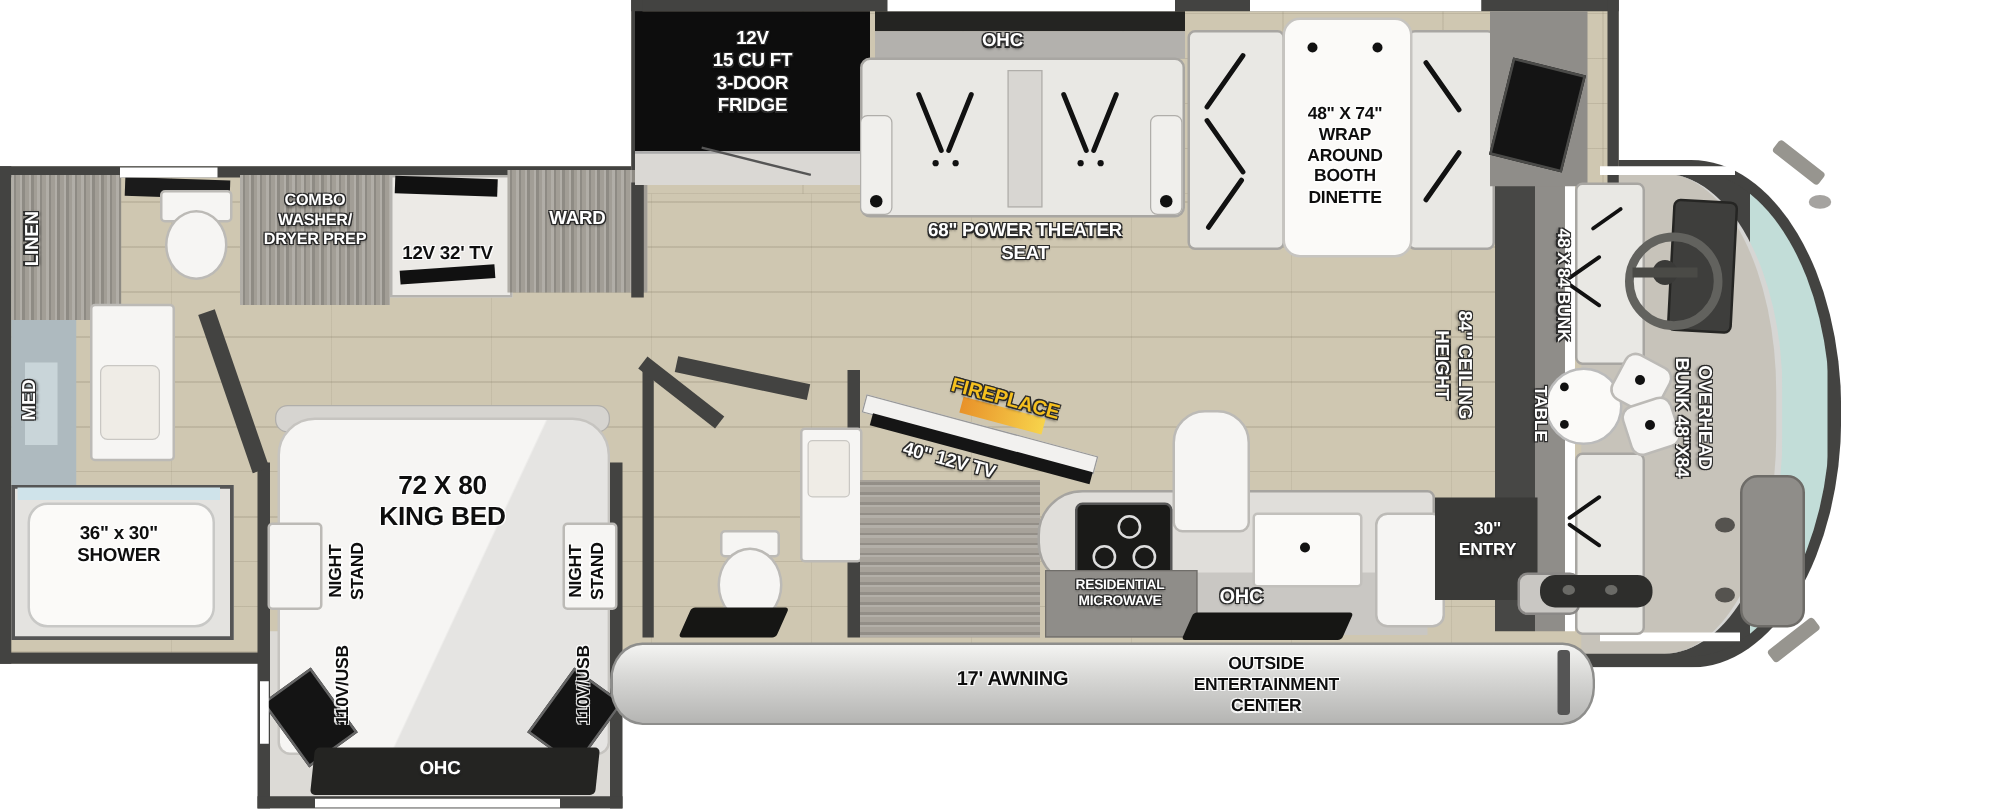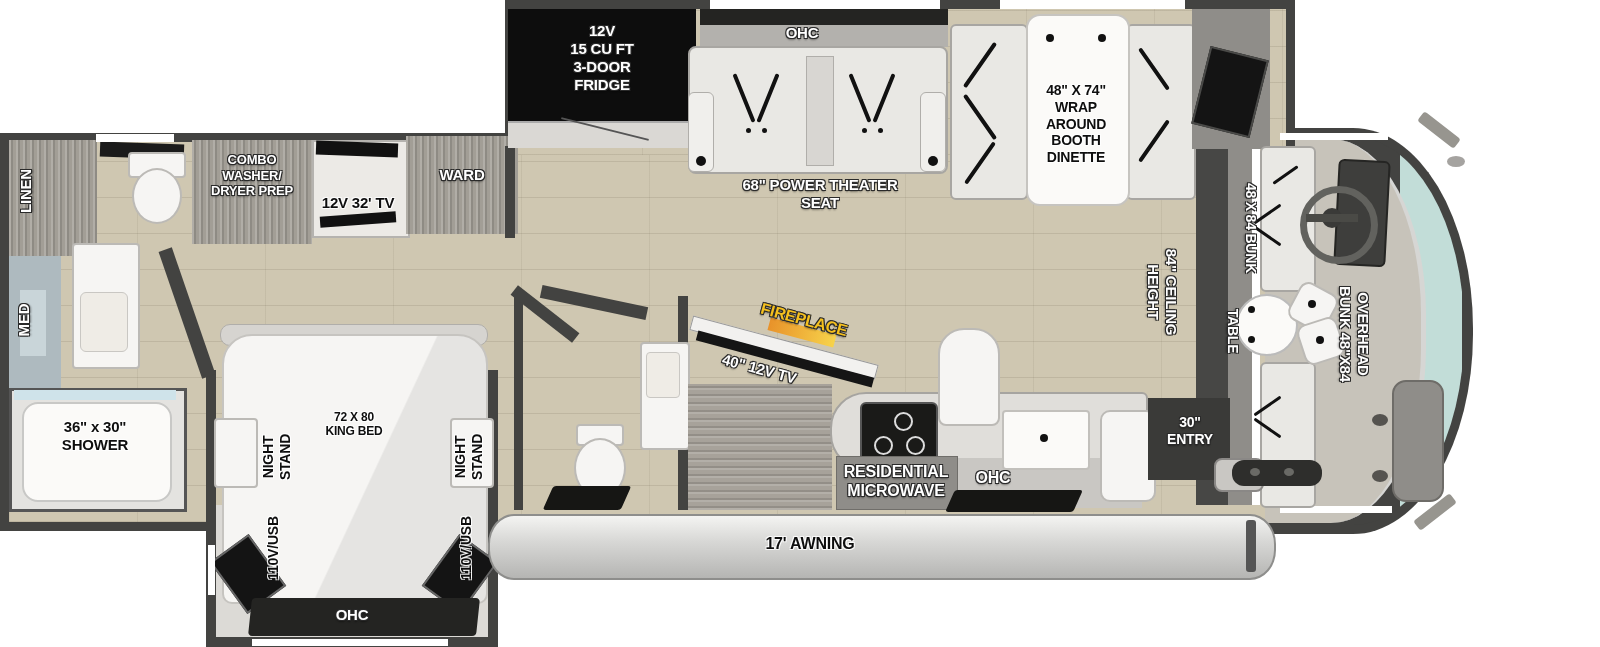--- a/index.html
+++ b/index.html
@@ -77,21 +77,21 @@
   <div class="abs" style="left:316px;top:142px;width:82px;height:14px;background:#111;transform:rotate(2deg);z-index:4;"></div>
   <div class="abs" style="left:320px;top:214px;width:76px;height:11px;background:#111;transform:rotate(-4deg);z-index:4;"></div>
   <div class="lbl lb" style="left:306px;top:194px;width:104px;height:18px;font-size:15px;z-index:6;">12V 32' TV</div>
   <div class="abs woodv" style="left:406px;top:136px;width:112px;height:98px;z-index:4;"></div>
   <div class="lbl" style="left:426px;top:166px;width:72px;height:18px;font-size:15px;z-index:6;">WARD</div>
   <div class="abs wall" style="left:505px;top:146px;width:10px;height:92px;z-index:4;"></div>
 
   <div class="abs" style="left:220px;top:324px;width:266px;height:20px;background:#d6d4d0;border:1px solid #b0aeaa;border-radius:10px;z-index:4;"></div>
   <div class="abs" style="left:222px;top:334px;width:262px;height:266px;border:2px solid #c6c4c0;border-radius:30px 30px 10px 10px;
               background:linear-gradient(115deg, transparent 55%, rgba(0,0,0,0.07) 55.5%),#f6f5f3;z-index:4;"></div>
-  <div class="lbl lb" style="left:296px;top:410px;width:116px;height:40px;font-size:12px;z-index:6;">72 X 80
+  <div class="lbl lb" style="left:296px;top:376px;width:116px;height:40px;font-size:21px;z-index:6;">72 X 80
 KING BED</div>
   <div class="abs whitebox" style="left:214px;top:418px;width:40px;height:66px;z-index:4;"></div>
   <div class="abs whitebox" style="left:450px;top:418px;width:40px;height:66px;z-index:4;"></div>
   <div class="lbl lb" style="left:237px;top:438px;width:84px;height:38px;font-size:14px;transform:rotate(-90deg);z-index:6;">NIGHT
 STAND</div>
   <div class="lbl lb" style="left:429px;top:438px;width:84px;height:38px;font-size:14px;transform:rotate(-90deg);z-index:6;">NIGHT
 STAND</div>
   <div class="lbl lb" style="left:224px;top:539px;width:100px;height:18px;font-size:14px;transform:rotate(-90deg);z-index:6;">110V/USB</div>
   <div class="lbl lb" style="left:417px;top:539px;width:100px;height:18px;font-size:14px;transform:rotate(-90deg);z-index:6;">110V/USB</div>
   <div class="abs" style="left:224px;top:542px;width:44px;height:60px;background:#141414;border:2px solid #666;transform:rotate(-36deg);z-index:4;"></div>
@@ -119,21 +119,21 @@
 
   <div class="abs" style="left:830px;top:392px;width:314px;height:74px;background:#e0dedA;border:2px solid #a6a4a0;border-radius:36px 6px 6px 36px;z-index:4;"></div>
   <div class="abs" style="left:860px;top:402px;width:74px;height:62px;background:#1a1a18;border:2px solid #555;border-radius:6px;z-index:5;">
     <div class="abs" style="left:32px;top:8px;width:15px;height:15px;border:2px solid #ddd;border-radius:50%;"></div>
     <div class="abs" style="left:12px;top:32px;width:15px;height:15px;border:2px solid #ddd;border-radius:50%;"></div>
     <div class="abs" style="left:44px;top:32px;width:15px;height:15px;border:2px solid #ddd;border-radius:50%;"></div>
   </div>
   <div class="abs" style="left:1002px;top:410px;width:84px;height:56px;background:#fbfaf8;border:2px solid #c2c0bc;border-radius:4px;z-index:5;"></div>
   <div class="dot" style="left:1040px;top:434px;width:8px;height:8px;z-index:6;"></div>
   <div class="abs" style="left:836px;top:456px;width:120px;height:52px;background:#8f8d89;border:1px solid #706e6a;z-index:5;"></div>
-  <div class="lbl" style="left:840px;top:462px;width:112px;height:34px;font-size:16px;z-index:6;">RESIDENTIAL
+  <div class="lbl" style="left:840px;top:462px;width:112px;height:34px;font-size:11px;z-index:6;">RESIDENTIAL
 MICROWAVE</div>
   <div class="abs" style="left:956px;top:458px;width:186px;height:50px;background:#c9c7c3;z-index:4;"></div>
   <div class="lbl" style="left:958px;top:468px;width:70px;height:20px;font-size:16px;z-index:6;">OHC</div>
   <div class="abs whitebox" style="left:938px;top:328px;width:58px;height:94px;border-radius:26px 26px 8px 8px;z-index:4;"></div>
   <div class="abs whitebox" style="left:1100px;top:410px;width:52px;height:88px;border-radius:10px;z-index:5;"></div>
   <div class="abs" style="left:1148px;top:398px;width:82px;height:82px;background:#3a3a38;z-index:5;"></div>
   <div class="lbl" style="left:1152px;top:414px;width:76px;height:40px;font-size:14px;z-index:6;">30"
 ENTRY</div>
   <div class="abs" style="left:1214px;top:458px;width:46px;height:30px;background:#c9c7c3;border:2px solid #8a8886;border-radius:8px;z-index:6;"></div>
   <div class="abs" style="left:950px;top:490px;width:128px;height:22px;background:#161614;border-radius:3px;transform:skewX(-24deg);z-index:5;"></div>
@@ -222,14 +222,17 @@
   <div class="abs seat" style="left:1126px;top:24px;width:66px;height:172px;z-index:4;"></div>
   <div class="line" style="left:1152px;top:44px;width:4px;height:50px;transform:rotate(-35deg);z-index:5;"></div>
   <div class="line" style="left:1152px;top:116px;width:4px;height:50px;transform:rotate(35deg);z-index:5;"></div>
   <div class="abs" style="left:1192px;top:9px;width:78px;height:140px;background:#8f8d89;z-index:4;"></div>
   <div class="abs" style="left:1200px;top:52px;width:56px;height:76px;background:#141414;border:2px solid #4a4a48;transform:rotate(14deg);z-index:5;"></div>
 
   <div class="abs" style="left:488px;top:514px;width:784px;height:62px;border-radius:26px/30px;border:2px solid #8e8e8c;
               background:linear-gradient(180deg,#f4f4f2,#d8d8d6 40%,#b5b5b3);z-index:4;"></div>
   <div class="abs" style="left:1246px;top:520px;width:10px;height:52px;background:#555;border-radius:3px;z-index:5;"></div>
   <div class="lbl lb" style="left:710px;top:534px;width:200px;height:22px;font-size:16px;z-index:6;">17' AWNING</div>
+  <div class="lbl lb" style="left:938px;top:522px;width:150px;height:54px;font-size:14px;z-index:6;">OUTSIDE
+ENTERTAINMENT
+CENTER</div>
 
 </div>
 
 </body></html>

